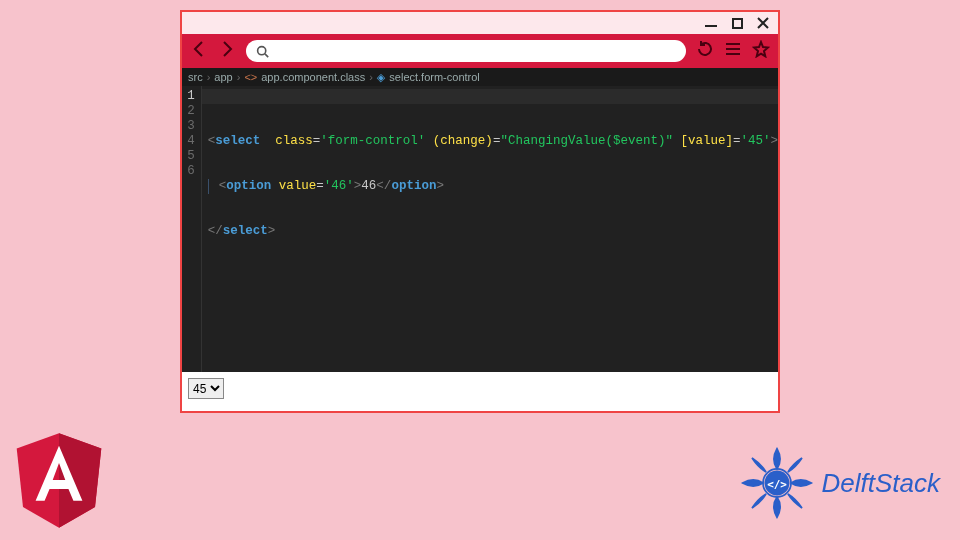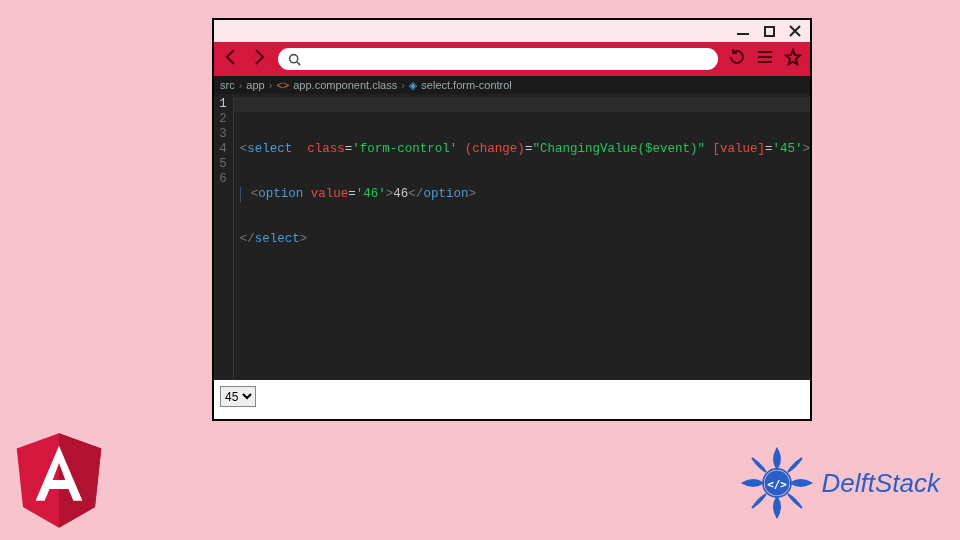--- a/index.html
+++ b/index.html
@@ -5,25 +5,24 @@
   * { box-sizing: border-box; margin: 0; padding: 0; }
   body {
     width: 960px; height: 540px;
     background: #f7c3cc;
     font-family: -apple-system, "Segoe UI", sans-serif;
     position: relative;
     overflow: hidden;
   }
   .window {
     position: absolute;
-    left: 180px; top: 18px;
+    left: 180px; top: 10px;
     width: 600px; height: 403px;
     background: #fff;
-    border: 2px solid #000000;
-    margin-left: 32px;
+    border: 2px solid #ef4444;
   }
   .titlebar {
     height: 22px;
     background: #fde8ec;
     display: flex;
     justify-content: flex-end;
     align-items: center;
     gap: 12px;
     padding: 0 8px;
   }
@@ -82,21 +81,21 @@
   .gutter .active { color:#c8c8c8;}
   .code {
     padding: 3px 0 0 6px;
     position:relative;
     flex:1;
     white-space: pre;
   }
   .code .line { height:15px; position:relative;}
   .hl-line { position:absolute; left:0; right:0; height:15px; background:#2b2b2b; z-index:0;}
   .guide { border-left:1px solid #3a506b; display:inline-block; height:15px; vertical-align:top; margin-right:10px;}
-  .t-tag{color:#4a9cd6;} .t-punc{color:#777;} .t-attr{color:#ef4444;} .t-eq{color:#c8c8c8;}
+  .t-tag{color:#4a9cd6;font-weight:bold;} .t-punc{color:#777;} .t-attr{color:#fde047;} .t-eq{color:#c8c8c8;}
   .t-str{color:#22c55e;} .t-txt{color:#c8c8c8;}
   .code span{position:relative; z-index:1;}
   .preview {
     height: 39px;
     background:#fff;
     padding: 6px 6px;
   }
   .preview select {
     font-size: 12px;
     border:1px solid #888;

